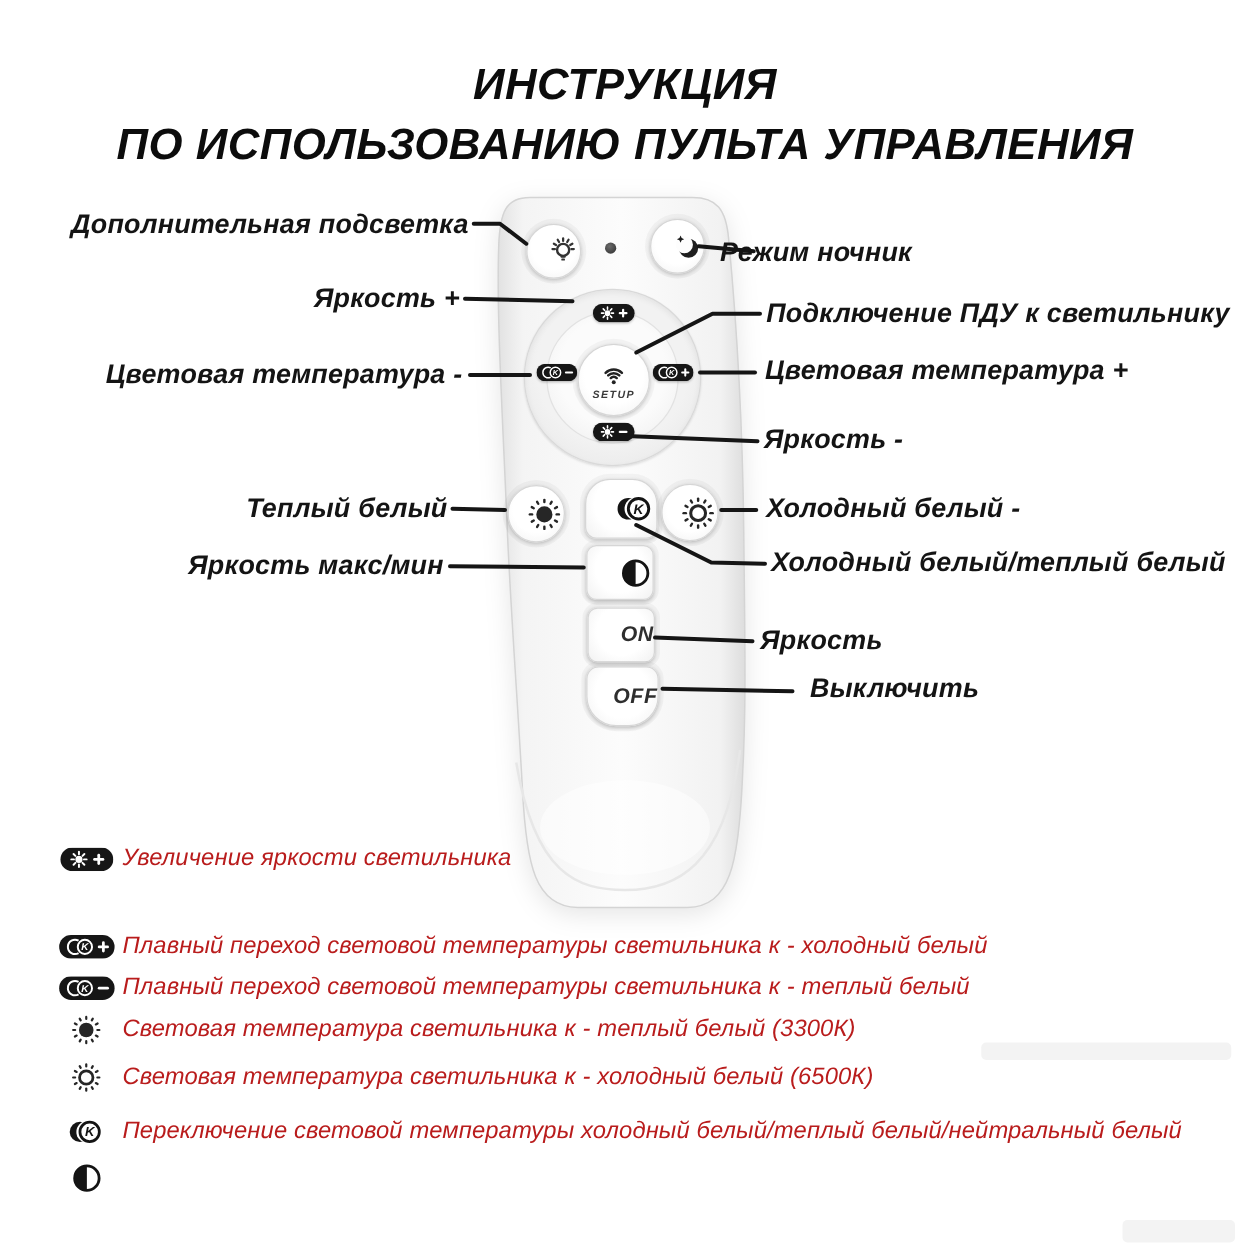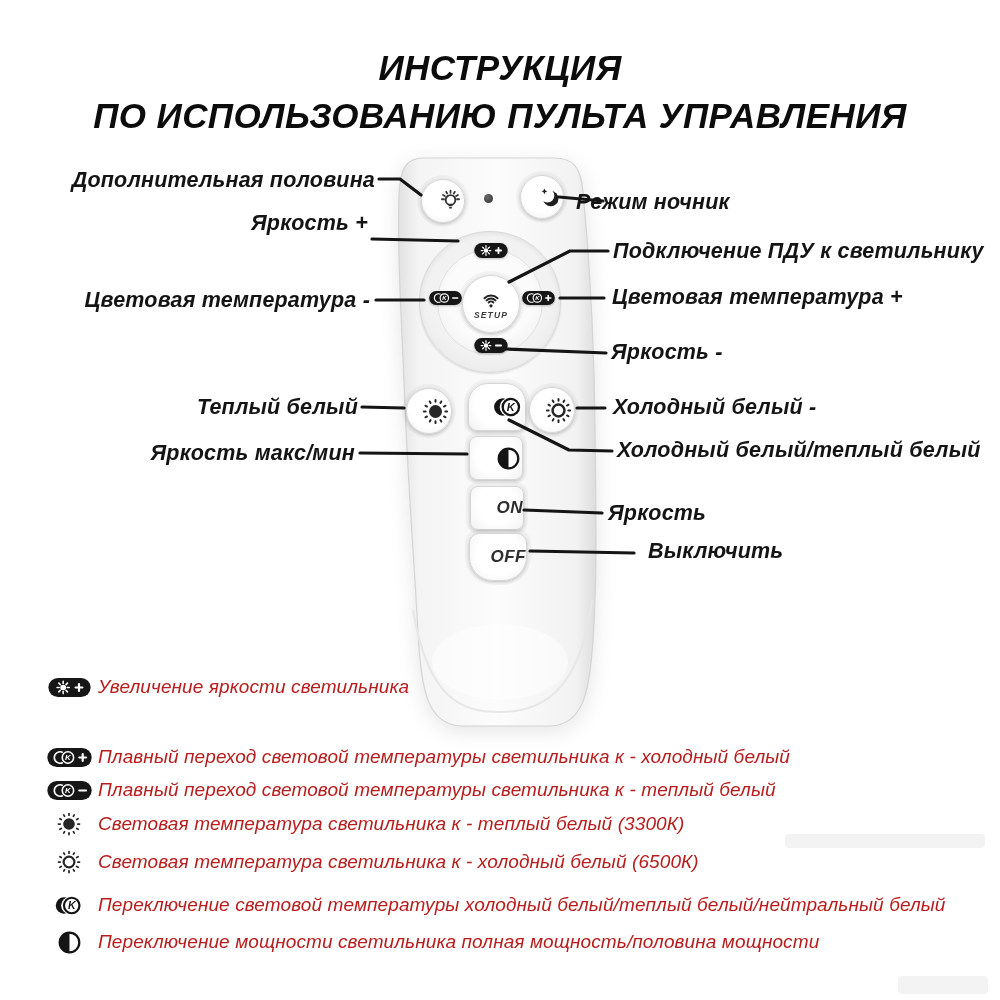--- a/index.html
+++ b/index.html
@@ -267,22 +267,22 @@
       <path d="M 509 282 L 570 251 L 608 251"></path>
       <path d="M 560 298 L 604 298"></path>
       <path d="M 506 349 L 606 353"></path>
       <path d="M 577 408 L 605 408"></path>
       <path d="M 509 420 L 569 450 L 612 451"></path>
       <path d="M 524 510 L 602 513"></path>
       <path d="M 530 551 L 634 553"></path>
     </g>
   </svg>
 
-  <div class="lbl l" style="right:625px;top:180px;z-index:5">Дополнительная половина</div>
-  <div class="lbl l" style="right:632px;top:223px;z-index:5">Яркость +</div>
+  <div class="lbl l" style="right:625px;top:180px;z-index:5">Дополнительная подсветка</div>
+  <div class="lbl l" style="right:632px;top:239px;z-index:5">Яркость +</div>
   <div class="lbl l" style="right:630px;top:300px;z-index:5">Цветовая температура -</div>
   <div class="lbl l" style="right:642px;top:407px;z-index:5">Теплый белый</div>
   <div class="lbl l" style="right:645px;top:453px;z-index:5">Яркость макс/мин</div>
 
   <div class="lbl r" style="left:576px;top:202px;z-index:5">Режим ночник</div>
   <div class="lbl r" style="left:613px;top:251px;z-index:5">Подключение ПДУ к светильнику</div>
   <div class="lbl r" style="left:612px;top:297px;z-index:5">Цветовая температура +</div>
   <div class="lbl r" style="left:611px;top:352px;z-index:5">Яркость -</div>
   <div class="lbl r" style="left:613px;top:407px;z-index:5">Холодный белый -</div>
   <div class="lbl r" style="left:617px;top:450px;z-index:5">Холодный белый/теплый белый</div>
@@ -336,19 +336,18 @@
         </svg>
       </span>
     <span class="legend-txt">Переключение световой температуры холодный белый/теплый белый/нейтральный белый</span>
   </div>
   <div class="legend-row" style="top:942px;z-index:6">
     <span class="legend-ico">
         <svg width="27" height="27">
           <use href="#halfdisc"></use>
         </svg>
       </span>
-    <span class="legend-txt">Переключение мощности светильника полная мощность/половина мощности</span>
   </div>
 
   <div class="smudge" style="left:785px;top:834px;width:200px;height:14px;"></div>
   <div class="smudge" style="left:898px;top:976px;width:90px;height:18px;"></div>
 
 </div>
 
 </body></html>

